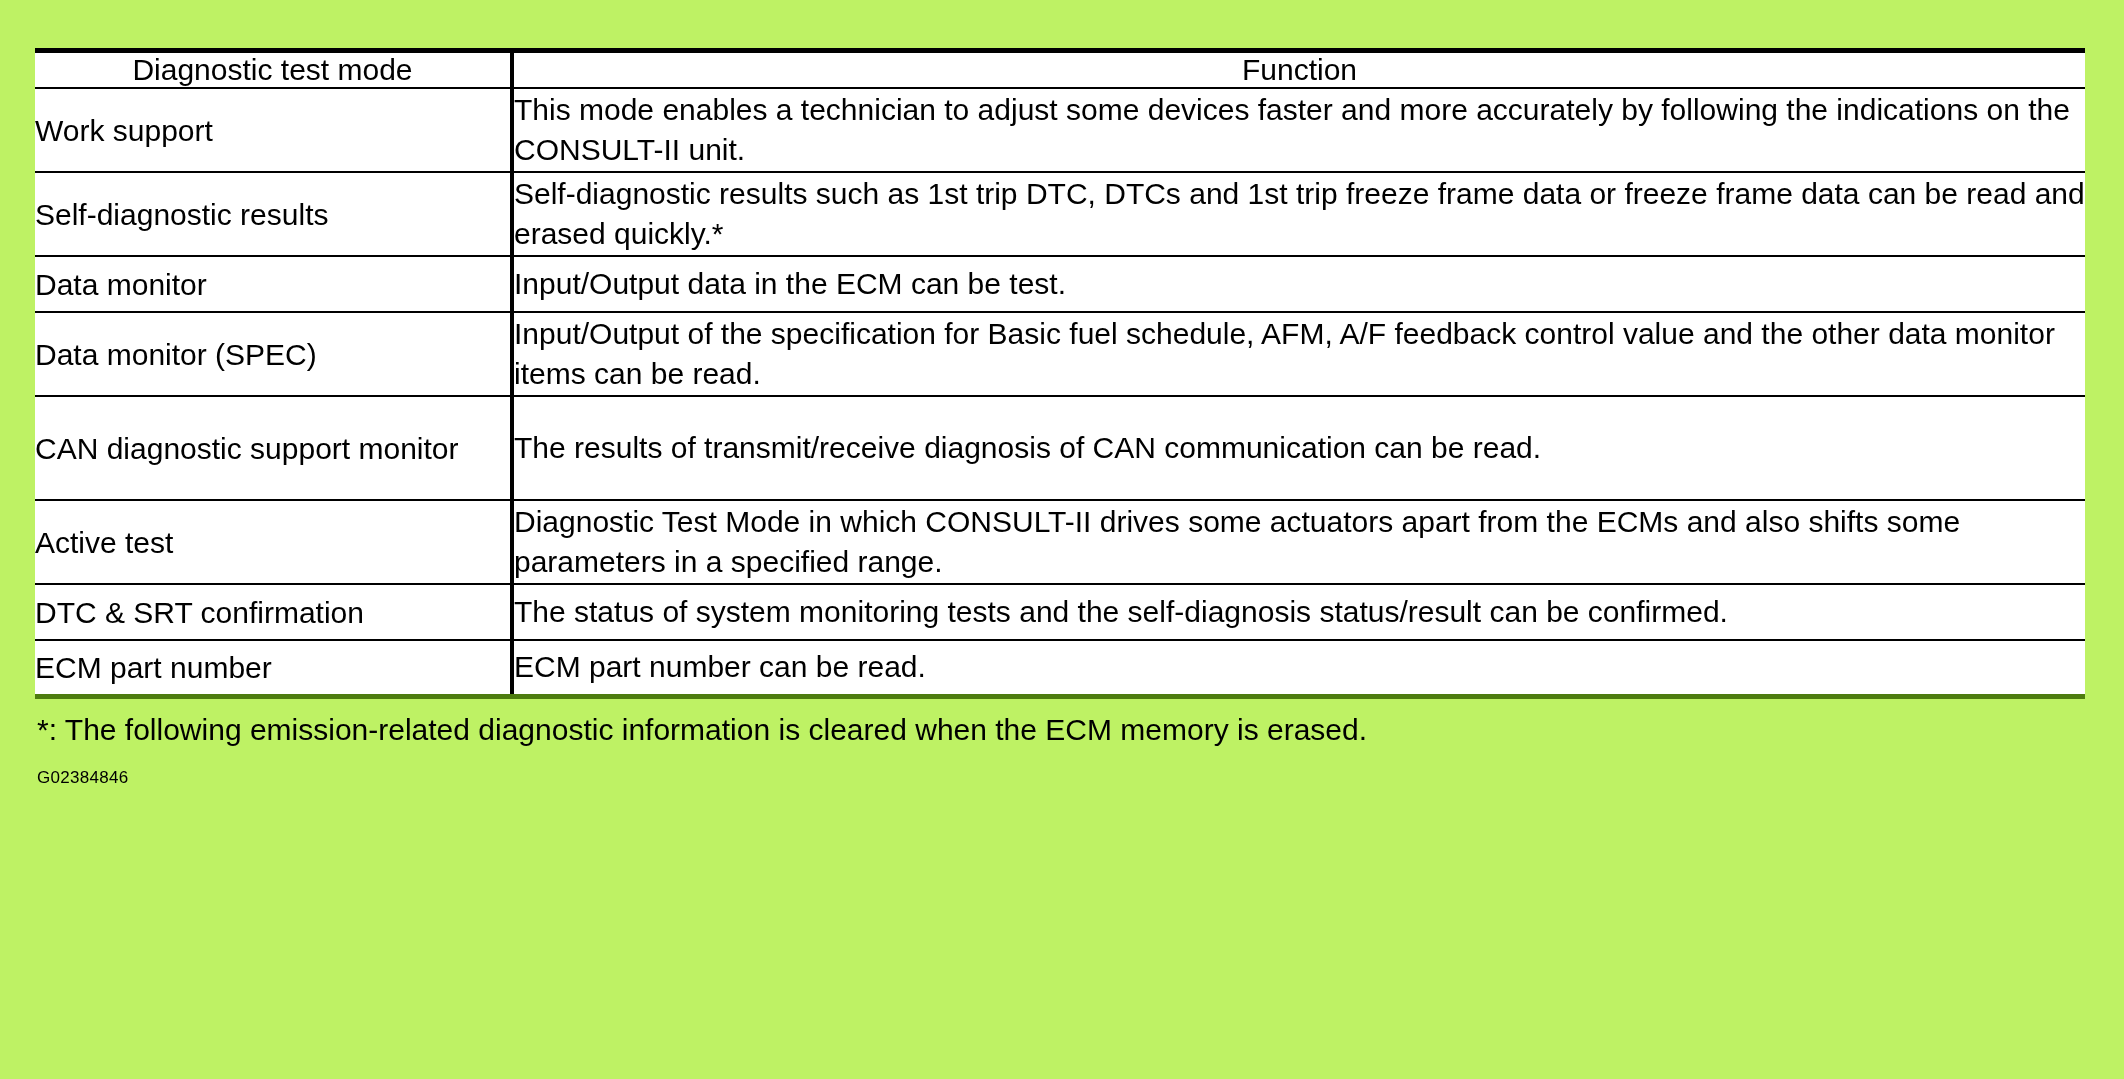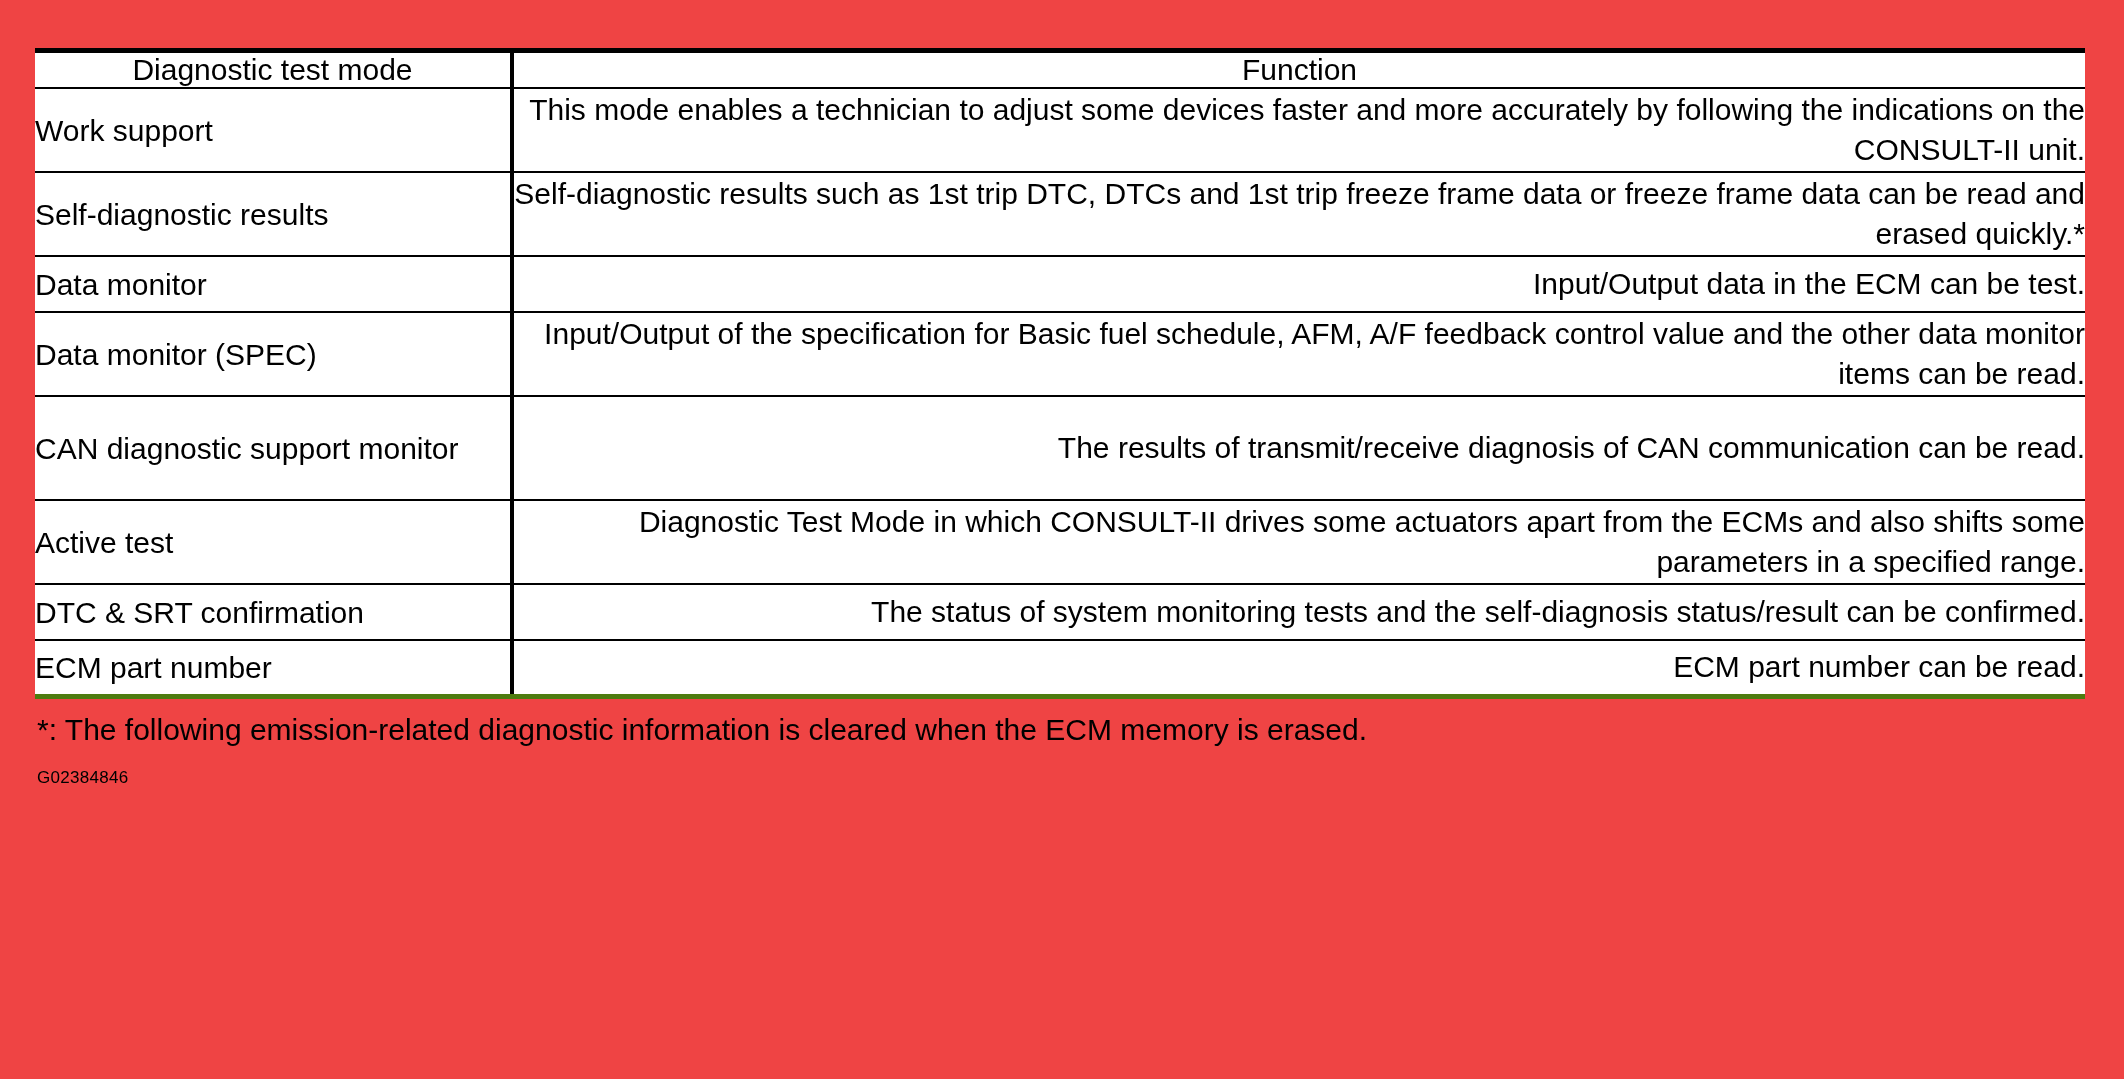--- a/index.html
+++ b/index.html
@@ -10,21 +10,21 @@
   }
   body {
     font-family: "Liberation Sans", sans-serif;
     color: #000000;
     -webkit-font-smoothing: none;
   }
   .page {
     position: relative;
     width: 2124px;
     height: 1079px;
-    background: #ef4444;
+    background: #bef264;
     overflow: hidden;
   }
   .sheet {
     position: absolute;
     left: 35px;
     top: 48px;
     width: 2050px;
   }
 
   table.dtm {
@@ -65,21 +65,21 @@
   .cell-mode {
     padding: 14px 18px 14px 22px;
     font-size: 30px;
     line-height: 1.30;
     text-align: left;
   }
   .cell-func {
     padding: 14px 26px 14px 22px;
     font-size: 30px;
     line-height: 1.33;
-    text-align: right;
+    text-align: left;
   }
   .head-mode {
     padding: 12px 18px 14px 22px;
     font-size: 30px;
     text-align: center;
     font-weight: normal;
   }
   .head-func {
     padding: 12px 18px 14px 22px;
     font-size: 30px;

